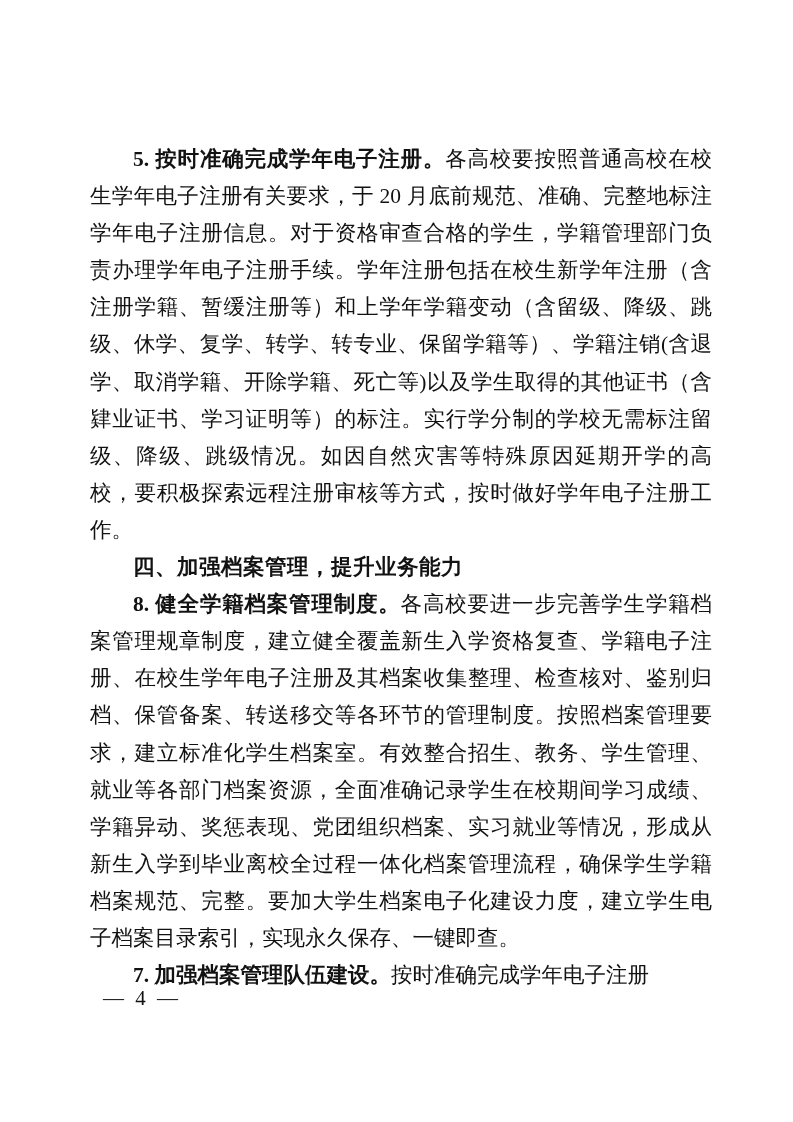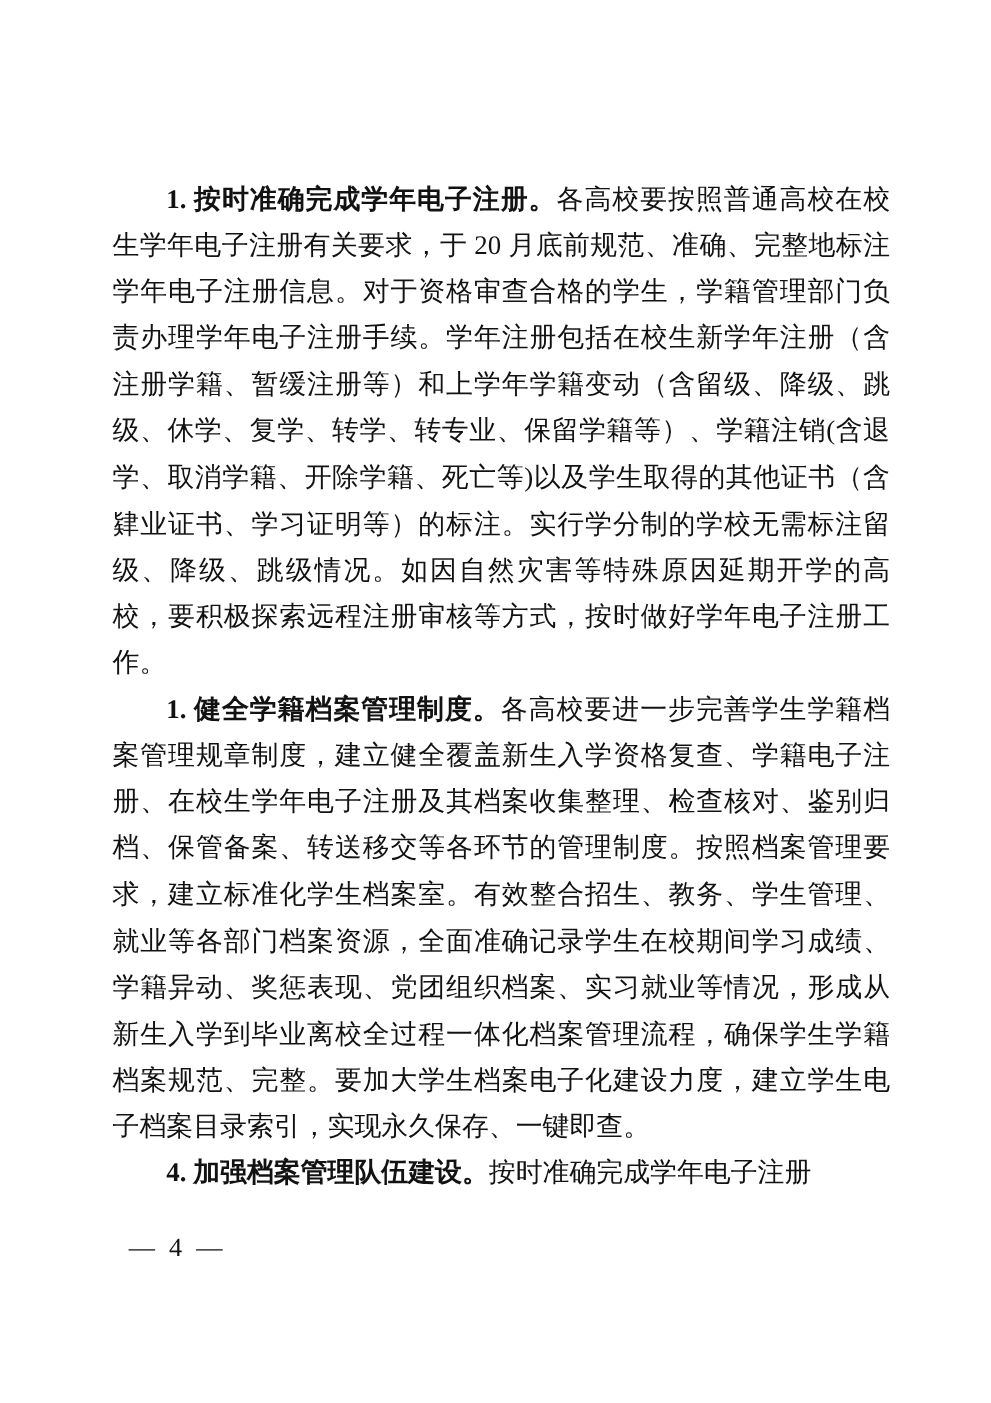--- a/index.html
+++ b/index.html
@@ -50,23 +50,24 @@
     color: #121212;
     letter-spacing: 3px;
   }
 </style>
 </head>
 <body>
 
 <div class="page">
   <div class="body-text">
 
-    <p class="para"><span class="lead">1. 按时准确完成学年电子注册。</span><span>各高校要按照普通高校在校生学年电子注册有关要求，于 20 月底前规范、准确、完整地标注学年电子注册信息。对于资格审查合格的学生，学籍管理部门负责办理学年电子注册手续。学年注册包括在校生新学年注册（含注册学籍、暂缓注册等）和上学年学籍变动（含留级、降级、跳级、休学、复学、转学、转专业、保留学籍等）、学籍注销(含退学、取消学籍、开除学籍、死亡等)以及学生取得的其他证书（含肄业证书、学习证明等）的标注。实行学分制的学校无需标注留级、降级、跳级情况。如因自然灾害等特殊原因延期开学的高校，要积极探索远程注册审核等方式，按时做好学年电子注册工作。</span></p>
+    <p class="para"><span class="lead">5. 按时准确完成学年电子注册。</span><span>各高校要按照普通高校在校生学年电子注册有关要求，于 20 月底前规范、准确、完整地标注学年电子注册信息。对于资格审查合格的学生，学籍管理部门负责办理学年电子注册手续。学年注册包括在校生新学年注册（含注册学籍、暂缓注册等）和上学年学籍变动（含留级、降级、跳级、休学、复学、转学、转专业、保留学籍等）、学籍注销(含退学、取消学籍、开除学籍、死亡等)以及学生取得的其他证书（含肄业证书、学习证明等）的标注。实行学分制的学校无需标注留级、降级、跳级情况。如因自然灾害等特殊原因延期开学的高校，要积极探索远程注册审核等方式，按时做好学年电子注册工作。</span></p>
 
+    <h2 class="heading">四、加强档案管理，提升业务能力</h2>
 
-    <p class="para"><span class="lead">1. 健全学籍档案管理制度。</span><span>各高校要进一步完善学生学籍档案管理规章制度，建立健全覆盖新生入学资格复查、学籍电子注册、在校生学年电子注册及其档案收集整理、检查核对、鉴别归档、保管备案、转送移交等各环节的管理制度。按照档案管理要求，建立标准化学生档案室。有效整合招生、教务、学生管理、就业等各部门档案资源，全面准确记录学生在校期间学习成绩、学籍异动、奖惩表现、党团组织档案、实习就业等情况，形成从新生入学到毕业离校全过程一体化档案管理流程，确保学生学籍档案规范、完整。要加大学生档案电子化建设力度，建立学生电子档案目录索引，实现永久保存、一键即查。</span></p>
+    <p class="para"><span class="lead">8. 健全学籍档案管理制度。</span><span>各高校要进一步完善学生学籍档案管理规章制度，建立健全覆盖新生入学资格复查、学籍电子注册、在校生学年电子注册及其档案收集整理、检查核对、鉴别归档、保管备案、转送移交等各环节的管理制度。按照档案管理要求，建立标准化学生档案室。有效整合招生、教务、学生管理、就业等各部门档案资源，全面准确记录学生在校期间学习成绩、学籍异动、奖惩表现、党团组织档案、实习就业等情况，形成从新生入学到毕业离校全过程一体化档案管理流程，确保学生学籍档案规范、完整。要加大学生档案电子化建设力度，建立学生电子档案目录索引，实现永久保存、一键即查。</span></p>
 
-    <p class="para"><span class="lead">4. 加强档案管理队伍建设。</span><span>按时准确完成学年电子注册</span></p>
+    <p class="para"><span class="lead">7. 加强档案管理队伍建设。</span><span>按时准确完成学年电子注册</span></p>
 
   </div>
 
   <div class="page-number">— 4 —</div>
 </div>
 
 </body></html>

